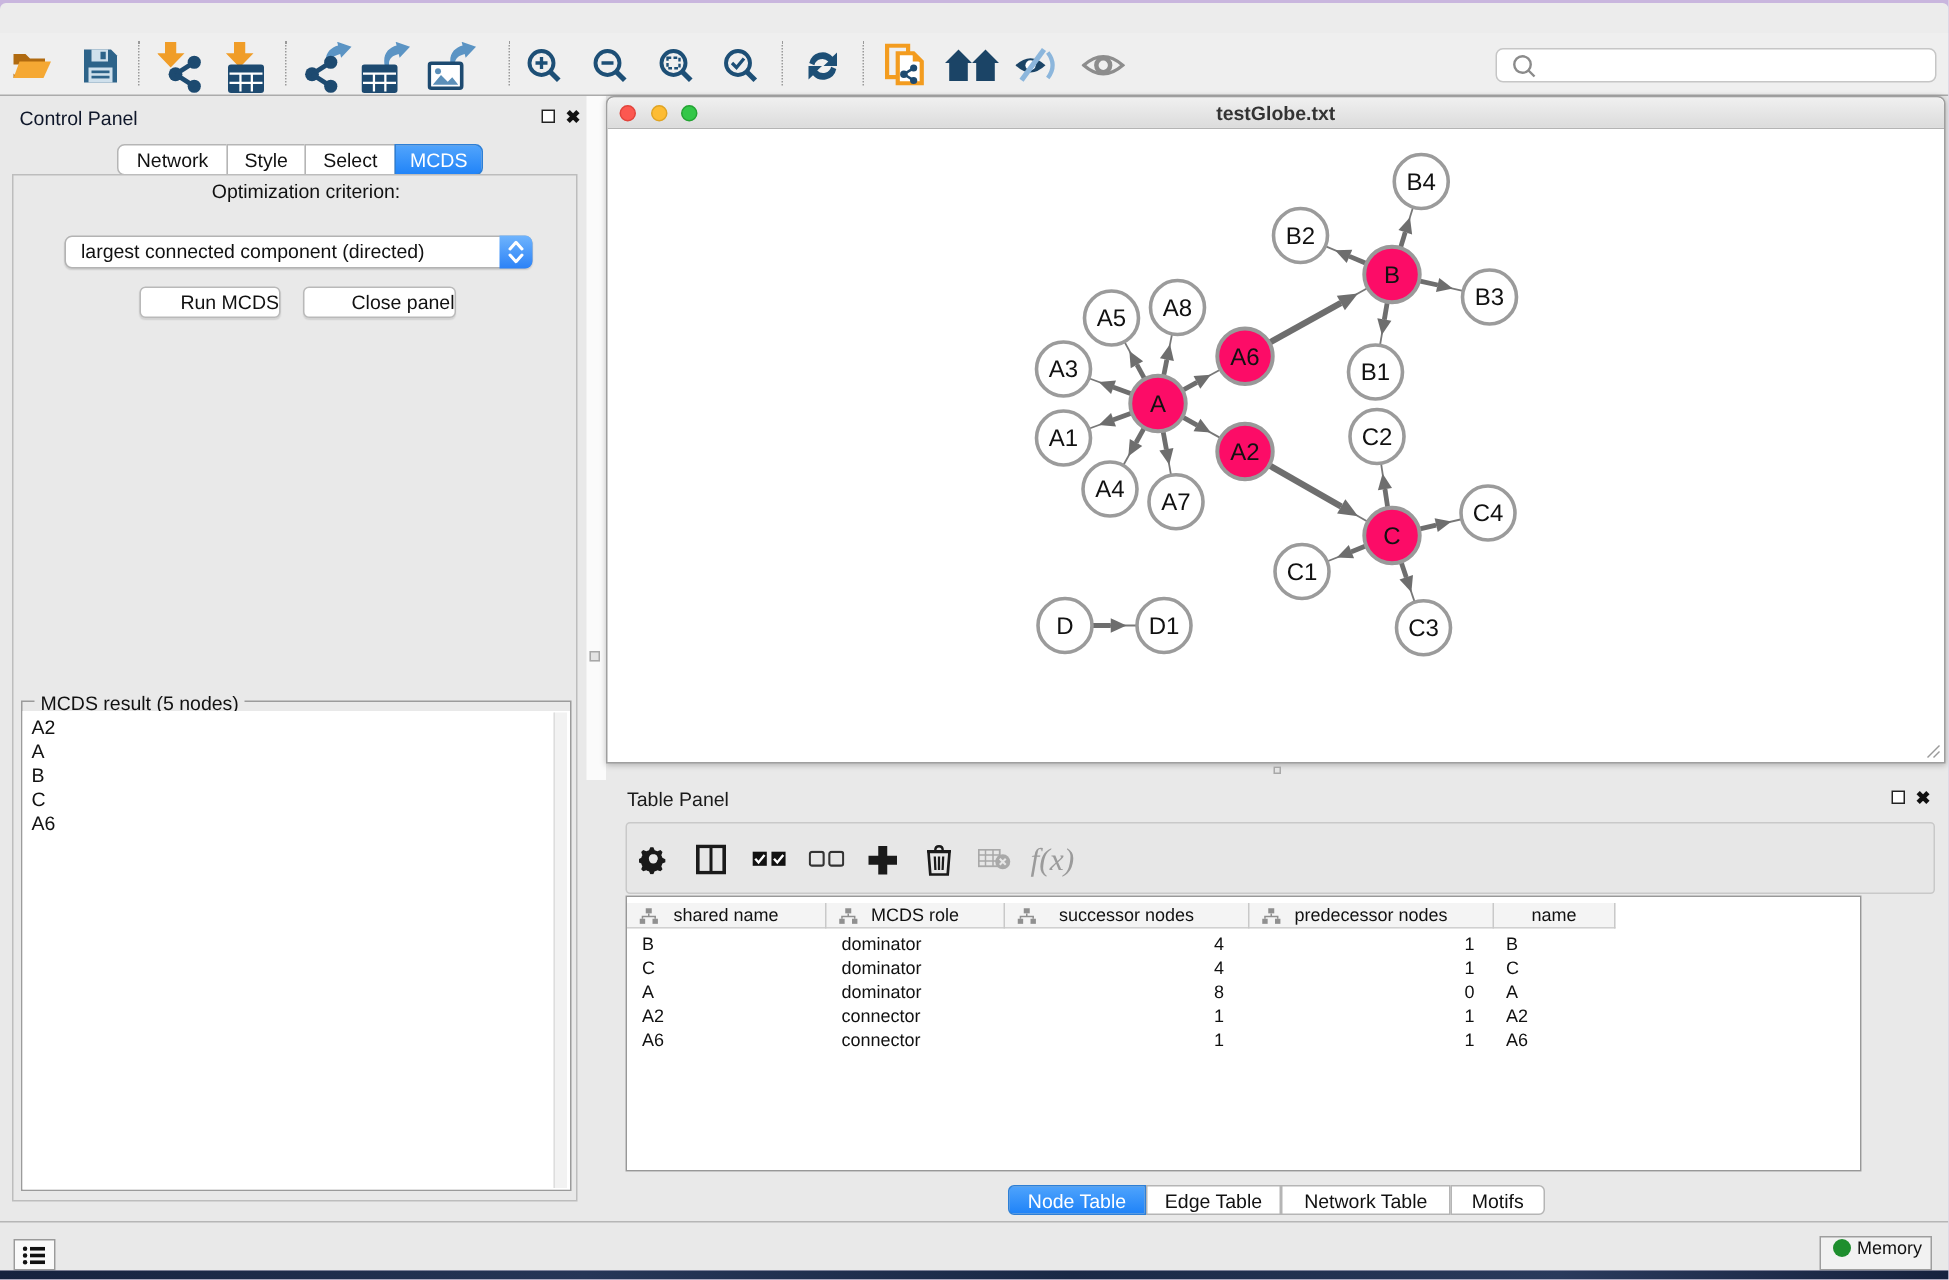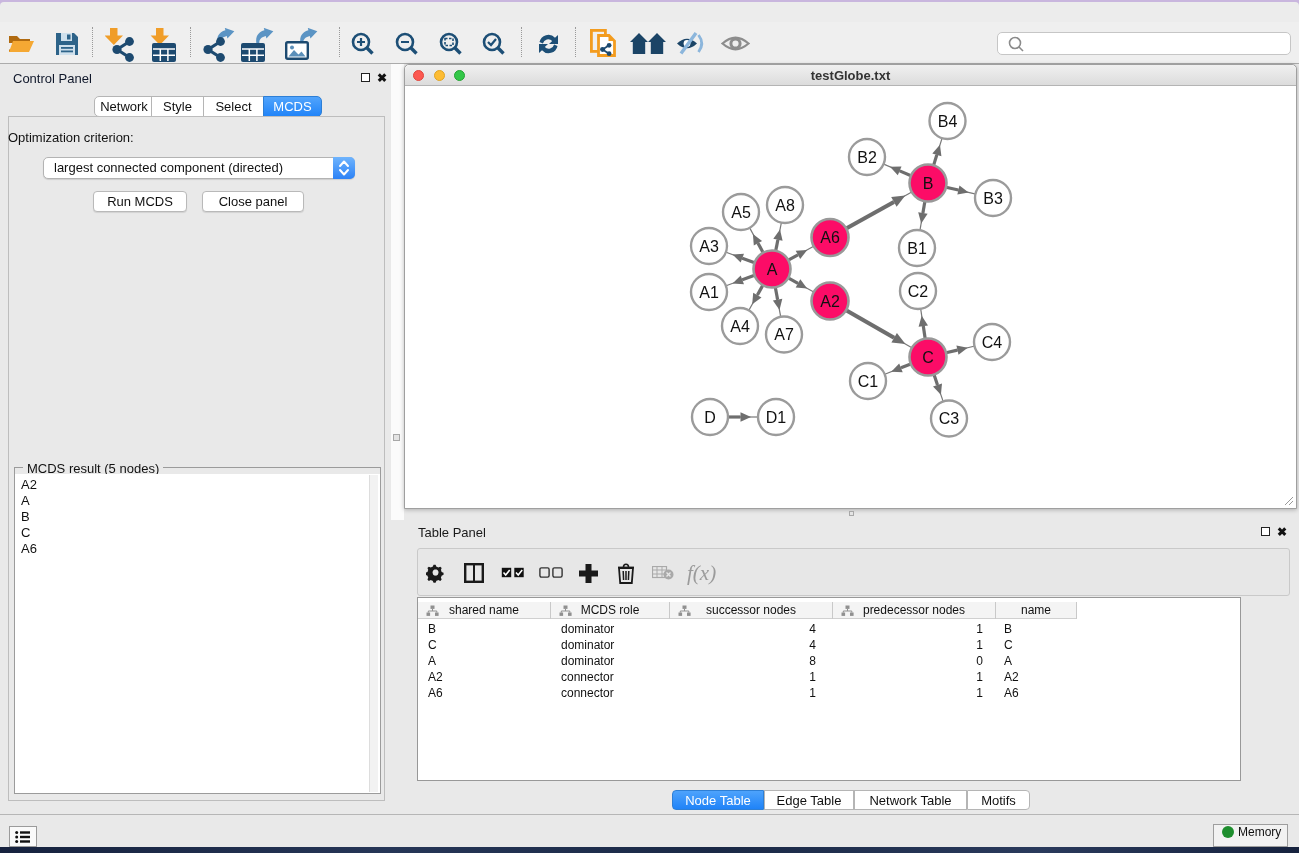--- a/index.html
+++ b/index.html
@@ -16,24 +16,24 @@
 .tsep { position:absolute; top:5px; height:30px; width:0; border-left:1px dotted #9a9a9a; }
 .ticon { position:absolute; top:5px; }
 #searchbox { position:absolute; left:997px; top:10px; width:294px; height:23px; background:#fff; border:1px solid #c6c6c6; border-radius:5px; }
 #mainarea { position:absolute; left:0; top:62px; width:1299px; height:750px; background:#e9e9e9; }
 
 #cp-title { position:absolute; left:13px; top:69px; font-size:13px; color:#0f172a; }
 .float-ic { position:absolute; width:9px; height:9px; border:1.6px solid #222; background:#fff; }
 .close-x { position:absolute; font-size:12px; font-weight:bold; color:#111; }
 .cptab { position:absolute; top:0; height:21px; background:#fff; border:1px solid #b5b5b5; font-size:13px; color:#111; text-align:center; line-height:20px; }
 #cp-box { position:absolute; left:8px; top:114px; width:377px; height:685px; border:1px solid #bdbdbd; background:#e9e9e9; }
-#opt-label { position:absolute; left:8px; top:128px; width:392px; text-align:left; font-size:13px; color:#111; }
+#opt-label { position:absolute; left:8px; top:118px; width:392px; text-align:center; font-size:13px; color:#111; }
 #dropdown { position:absolute; left:43px; top:155px; width:312px; height:22px; background:#fff; border:1px solid #b3b3b3; border-radius:5px; font-size:13px; color:#111; line-height:20px; padding-left:10px; box-shadow:0 1px 1px rgba(0,0,0,0.12); }
 #dd-btn { position:absolute; right:-1px; top:-1px; width:22px; height:22px; border-radius:0 5px 5px 0; background:linear-gradient(#6fb4fd,#2c82f6); }
-.btn { position:absolute; height:21px; background:#fff; border:1px solid #b9b9b9; border-radius:4px; font-size:13px; color:#111; text-align:center; line-height:19px; box-shadow:0 1px 1px rgba(0,0,0,0.1); }
+.btn { position:absolute; height:21px; background:#fff; border:1px solid #b9b9b9; border-radius:4px; font-size:13px; color:#111; text-align:right; line-height:19px; box-shadow:0 1px 1px rgba(0,0,0,0.1); }
 #grp { position:absolute; left:14px; top:459px; width:368px; height:334px; }
 #grp-border { position:absolute; left:0px; top:6px; width:367px; height:327px; border:1px solid #9b9b9b; }
 #grp-label { position:absolute; left:9px; top:0px; background:#e9e9e9; padding:0 4px; font-size:13px; color:#111; }
 #grp-list { position:absolute; left:1px; top:13px; width:365px; height:319px; background:#fff; }
 #grp-scroll { position:absolute; right:2px; top:1px; width:9px; height:317px; background:#f2f2f2; border-left:1px solid #ddd; }
 #grp-items { position:absolute; left:6px; top:3px; font-size:13px; color:#111; line-height:16px; }
 
 #vdivider { position:absolute; left:391px; top:62px; width:13px; height:456px; background:#fbfbfb; }
 .grabber { position:absolute; width:7px; height:7px; background:#e4e4e4; border:1px solid #a8a8a8; }
 
@@ -197,21 +197,21 @@
           <circle cx="9" cy="9" r="5.5" fill="none" stroke="#8b8b8b" stroke-width="1.6"></circle>
           <line x1="13" y1="13" x2="17" y2="17" stroke="#8b8b8b" stroke-width="1.6"></line>
         </svg>
     </div>
   </div>
   <div id="mainarea"></div>
 
   <div id="cp-title">Control Panel</div>
   <div class="float-ic" style="left:361px; top:71px;"></div>
   <div class="close-x" style="left:377px; top:69px;">✖</div>
-  <div class="cptab" style="left:94px; width:60px; border-radius:5px 0 0 5px;">Network</div>
+  <div class="cptab" style="left:78px; width:74px; border-radius:5px 0 0 5px;">Network</div>
   <div class="cptab" style="left:151px; width:53px;">Style</div>
   <div class="cptab" style="left:203px; width:61px;">Select</div>
   <div class="cptab" style="left:263px; width:59px; background:linear-gradient(#51a4fc,#2184f8); color:#fff; border-color:#2d7fd6; border-radius:0 5px 5px 0;">MCDS</div>
   <style>.cptab{top:94px}</style>
   <div id="cp-box"></div>
   <div id="opt-label">Optimization criterion:</div>
   <div id="dropdown">largest connected component (directed)
     <div id="dd-btn">
       <svg width="22" height="22" viewBox="0 0 22 22">
           <path d="M7 9 L11 4.5 L15 9" fill="none" stroke="#fff" stroke-width="2" stroke-linecap="round" stroke-linejoin="round"></path>

